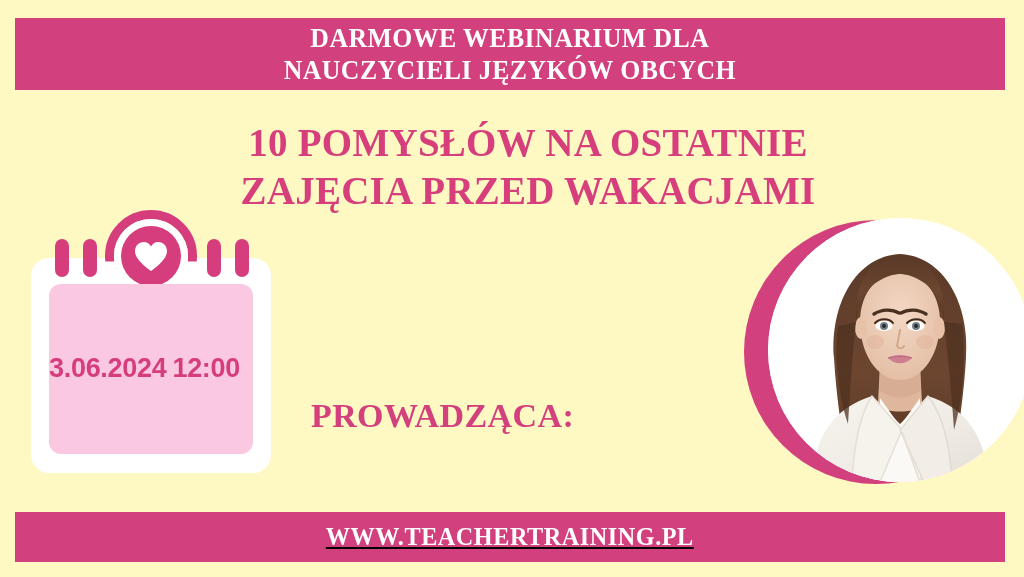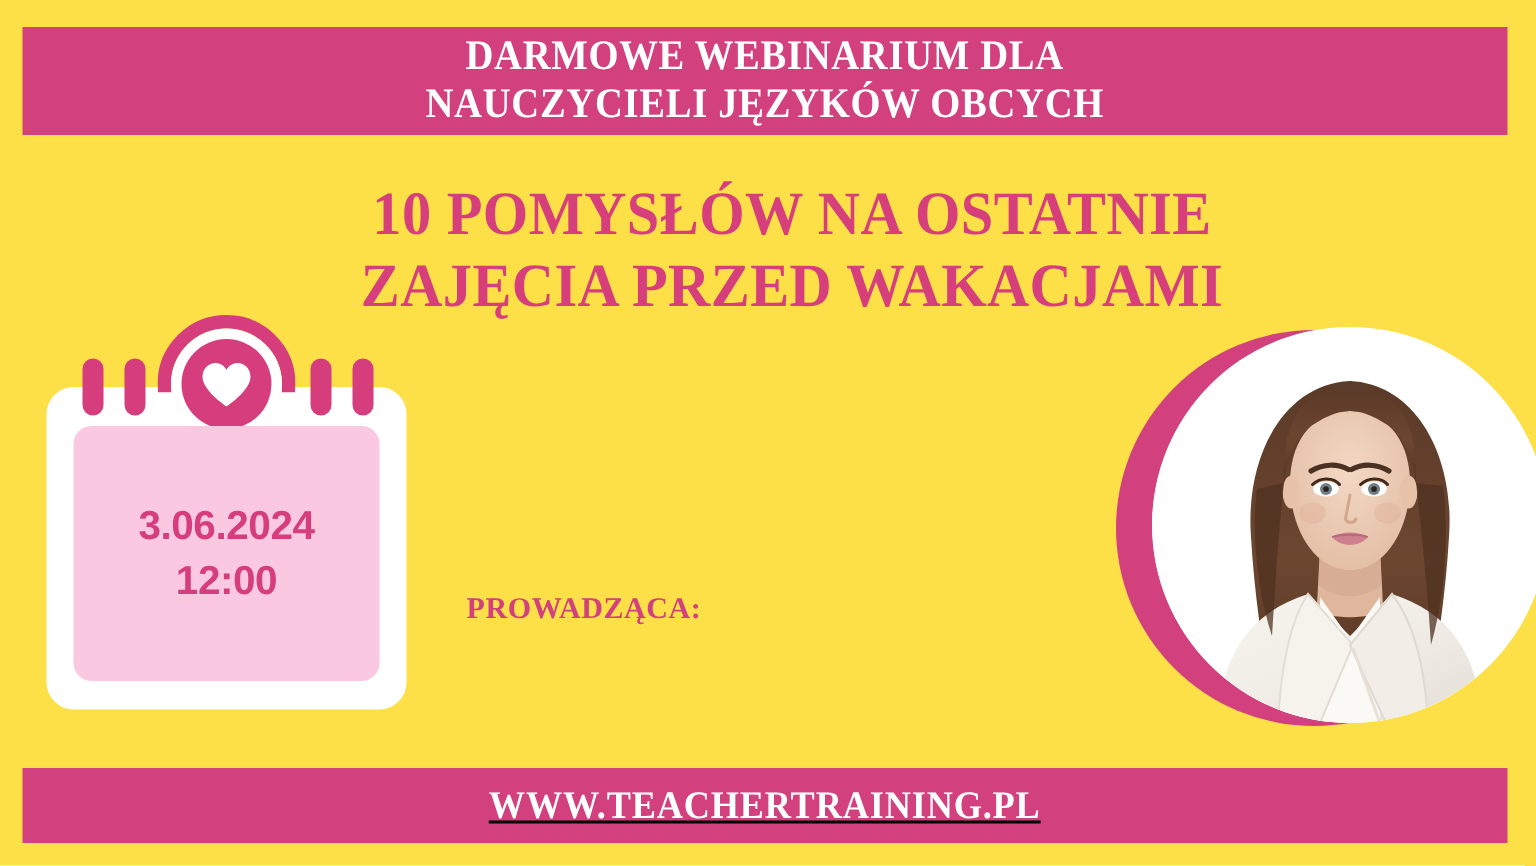--- a/index.html
+++ b/index.html
@@ -6,21 +6,21 @@
   html, body {
     margin: 0;
     padding: 0;
     background: #ffffff;
   }
   #poster {
     position: relative;
     width: 1024px;
     height: 577px;
     overflow: hidden;
-    background: #fde047;
+    background: #fef9c3;
     font-family: "Liberation Serif", "DejaVu Serif", serif;
     user-select: none;
   }
 
   
   .banner {
     position: absolute;
     left: 15px;
     top: 18px;
     width: 990px;
@@ -82,23 +82,22 @@
   }
   .cal-inner {
     position: absolute;
     left: 18px;
     top: 26px;
     width: 204px;
     height: 170px;
     background: #fbc8e1;
     border-radius: 12px;
     display: flex;
-    flex-direction: column;
+    flex-direction: row;
     align-items: center;
-    justify-content: center;
     gap: 6px;
   }
   .cal-text {
     color: #d63d7c;
     font-family: "Liberation Sans", "DejaVu Sans", sans-serif;
     font-weight: bold;
     font-size: 27px;
     line-height: 1.15;
     letter-spacing: -0.3px;
   }
@@ -157,21 +156,21 @@
   
   .presenter {
     position: absolute;
     left: 311px;
     top: 392px;
   }
   .presenter-line {
     color: #d2407d;
     font-family: "Liberation Serif", "DejaVu Serif", serif;
     font-weight: bold;
-    font-size: 20px;
+    font-size: 34px;
     line-height: 1.42;
     letter-spacing: 0.4px;
     white-space: nowrap;
   }
 
   
   .portrait {
     position: absolute;
     left: 744px;
     top: 218px;

